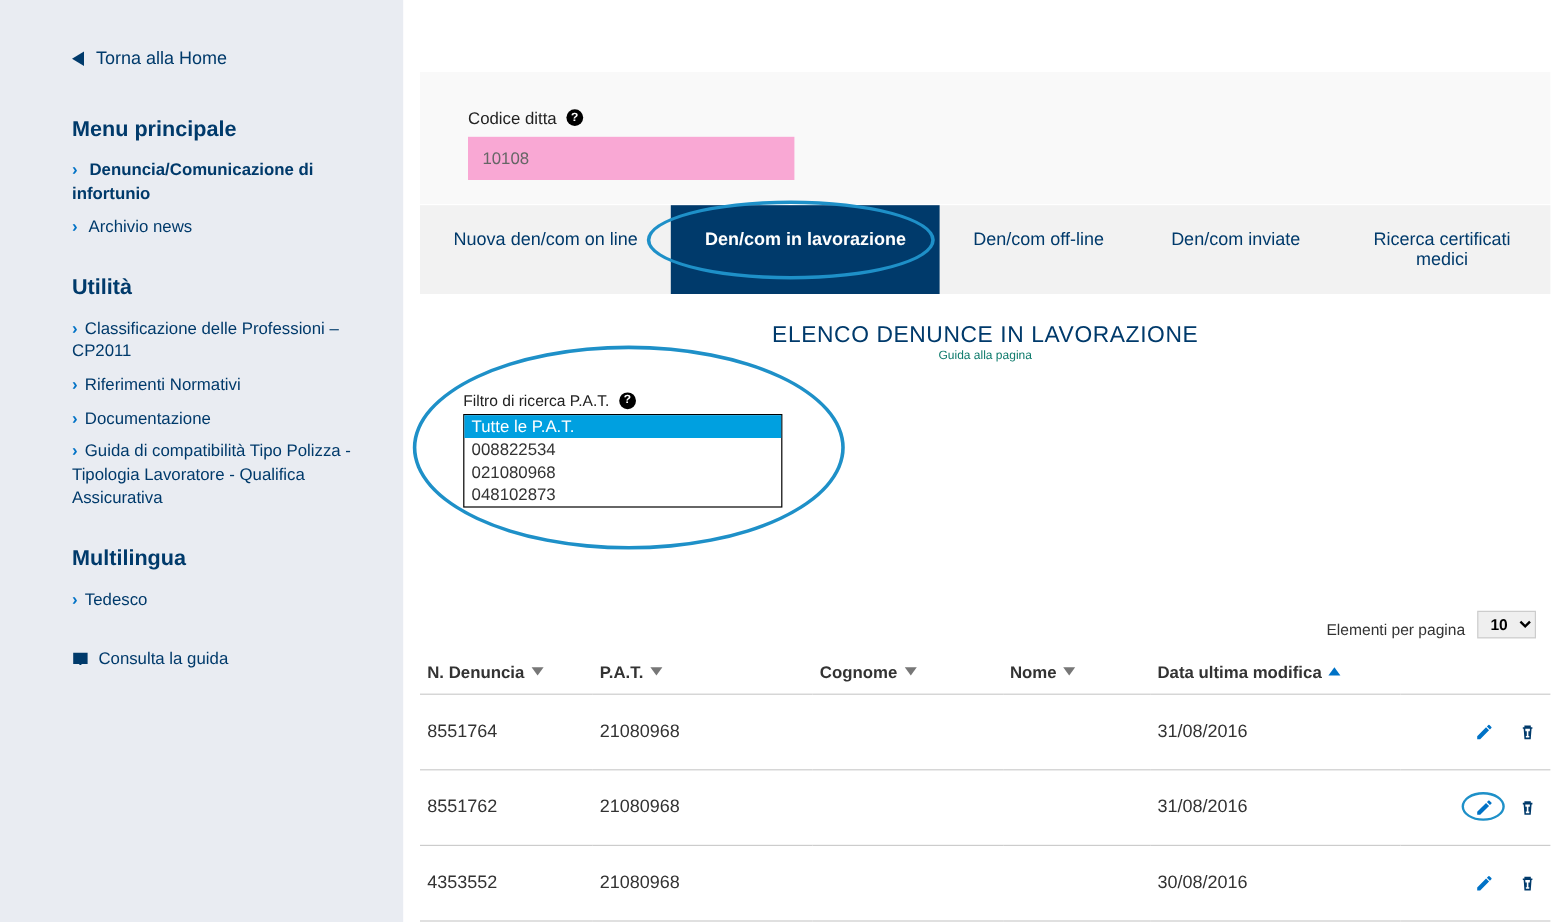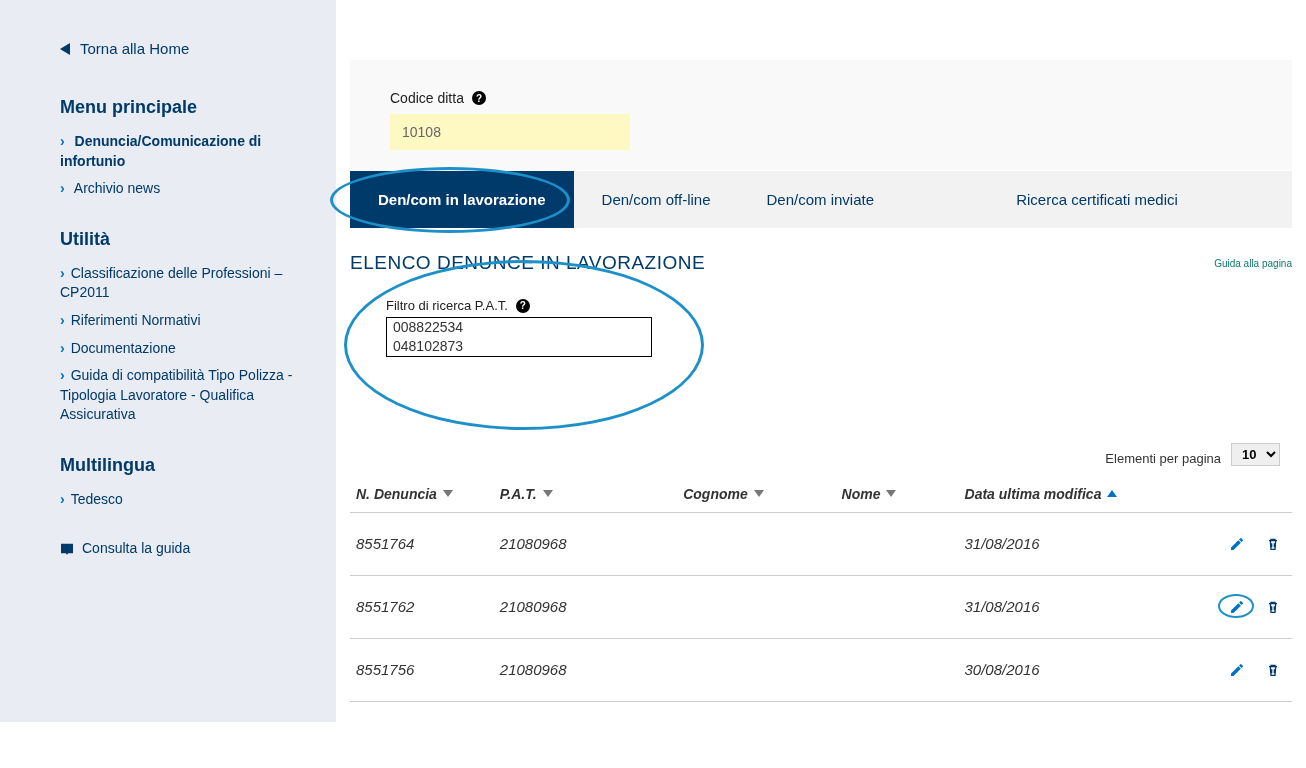--- a/index.html
+++ b/index.html
@@ -20,43 +20,43 @@
     .menu-list li a { color:#003a6b; text-decoration:none; }
     .menu-list li.active a { font-weight:bold;margin-top:39px; }
     .guide-link { display:flex; align-items:center; gap:8px; color:#003a6b; cursor:pointer; margin-top:10px; }
     .book-icon { width:14px; height:12px; display:inline-block; }
 
     .main { flex:1; padding: 0 14px 20px 14px; }
 
     .topcard { background:#f9f9f9; padding: 30px 14px 20px 40px; margin-top:60px; }
     .label-row { display:flex; align-items:center; gap:8px; font-size:14px; color:#222; margin-bottom:8px; }
     .help-circle { width:14px; height:14px; border-radius:50%; background:#000; color:#fff; font-size:10px; display:inline-flex; align-items:center; justify-content:center; font-weight:bold; }
-    .readonly-input { background:#fef9c3; border:none; padding:10px 12px; width:240px; color:#666; font-size:14px; }
+    .readonly-input { background:#f9a8d4; border:none; padding:10px 12px; width:272px; color:#666; font-size:14px; }
 
     .tabs { display:flex; background:#f2f2f2; margin-top:1px; }
     .tab { padding:20px 28px; color:#003a6b; cursor:pointer; font-size:15px; text-align:center; position:relative; }
     .tab.active { background:#003a6b; color:#fff; font-weight:bold; }
     .tab.wide { flex:1; text-align:center; }
     .annot-oval-tab { position:absolute; width:240px; height:66px; border:3px solid #1e90c8; border-radius:50%; top:-4px; left:-20px; pointer-events:none; }
 
-    .section-header { display:flex; justify-content:space-between; align-items:center; margin-top:24px; padding:0 0 0 0; }
+    .section-header { display:flex; justify-content:space-between; align-items:center; margin-top:24px; padding:0 0 0 0;flex-direction:column; }
     .section-title { color:#003a6b; font-size:19px; letter-spacing:0.5px; }
     .guide-page { color:#0d7a6b; font-size:10px; text-decoration:none; }
 
     .filter-area { position:relative; margin-top:24px; padding-left:36px; }
     .filter-label { display:flex; align-items:center; gap:8px; font-size:13px; color:#222; margin-bottom:4px; }
     .dropdown { border:1px solid #000; width:266px; background:#fff; }
     .dropdown-option { padding:0px 6px; font-size:14px; line-height:1.35; cursor:pointer; }
     .dropdown-option.selected { background:#00a0e0; color:#fff; }
     .annot-oval-filter { position:absolute; width:360px; height:170px; border:3px solid #1e90c8; border-radius:50%; left:-6px; top:-38px; pointer-events:none; }
 
     .pager { display:flex; justify-content:flex-end; align-items:flex-end; gap:10px; margin-top:86px; padding-right:12px; font-size:13px; }
     .pager select { border:1px solid #ccc; color:#000000; padding:2px 6px; font-size:13px; font-weight:bold; }
 
-    .table { margin-top:10px; border-collapse:collapse; width:100%;font-style:italic; }
+    .table { margin-top:10px; border-collapse:collapse; width:100%; }
     .table thead th { text-align:left; font-weight:bold; font-size:14px; padding:10px 6px; }
     .th-inner { display:inline-flex; align-items:center; gap:6px; }
     .sort-icon { display:inline-block; width:0; height:0; }
     .sort-down { border-left:5px solid transparent; border-right:5px solid transparent; border-top:7px solid #777; }
     .sort-up   { border-left:5px solid transparent; border-right:5px solid transparent; border-bottom:7px solid #0072c6; }
     .table tbody td { padding:22px 6px; font-size:15px; border-top:1px solid #ccc; }
     .table tbody tr:last-child td { border-bottom:1px solid #ccc; }
     .actions { display:flex; gap:18px; justify-content:flex-end; align-items:center; padding-right:4px; }
     .icon-btn { width:18px; height:18px; cursor:pointer; display:inline-flex; align-items:center; justify-content:center; position:relative; }
     .annot-oval-edit { position:absolute; width:36px; height:24px; border:2px solid #1e90c8; border-radius:50%; top:-4px; left:-10px; pointer-events:none; }
@@ -119,41 +119,44 @@
 
     <div class="topcard">
       <div class="label-row">
         <span>Codice ditta</span>
         <span class="help-circle">?</span>
       </div>
       <input class="readonly-input" readonly="" value="10108" style="">
     </div>
 
     <div class="tabs">
+      <div class="tab">Nuova den/com on line</div>
       <div class="tab active" style="position:relative;">
         <span>Den/com in lavorazione</span>
         <span class="annot-oval-tab"></span>
       </div>
       <div class="tab">Den/com off-line</div>
       <div class="tab">Den/com inviate</div>
       <div class="tab wide">Ricerca certificati medici</div>
     </div>
 
     <div class="section-header">
       <div class="section-title">ELENCO DENUNCE IN LAVORAZIONE</div>
       <a href="#" class="guide-page">Guida alla pagina</a>
     </div>
 
     <div class="filter-area">
       <div class="filter-label">
         <span>Filtro di ricerca P.A.T.</span>
         <span class="help-circle">?</span>
       </div>
       <div class="dropdown">
+        <div class="dropdown-option selected">Tutte le P.A.T.</div>
         <div class="dropdown-option">008822534</div>
+        <div class="dropdown-option">021080968</div>
         <div class="dropdown-option">048102873</div>
       </div>
       <span class="annot-oval-filter"></span>
     </div>
 
     <div class="pager">
       <span>Elementi per pagina</span>
       <select>
         <option>10</option>
       </select>
@@ -233,21 +236,21 @@
                 </span>
                 <span class="icon-btn">
                   <svg viewBox="0 0 24 24" width="16" height="16">
                     <path fill="none" stroke="#003a6b" stroke-width="2" d="M6 7h12M9 7V5h6v2M8 7l1 13h6l1-13M10 11v6M14 11v6"></path>
                   </svg>
                 </span>
               </div>
             </td>
           </tr>
           <tr>
-            <td>8551756</td>
+            <td>4353552</td>
             <td>21080968</td>
             <td></td>
             <td></td>
             <td>30/08/2016</td>
             <td>
               <div class="actions">
                 <span class="icon-btn">
                   <svg viewBox="0 0 24 24" width="16" height="16">
                     <path fill="#0072c6" d="M3 17.25V21h3.75L17.81 9.94l-3.75-3.75L3 17.25zM20.71 7.04a1 1 0 0 0 0-1.41l-2.34-2.34a1 1 0 0 0-1.41 0l-1.83 1.83 3.75 3.75 1.83-1.83z"></path>
                   </svg>

